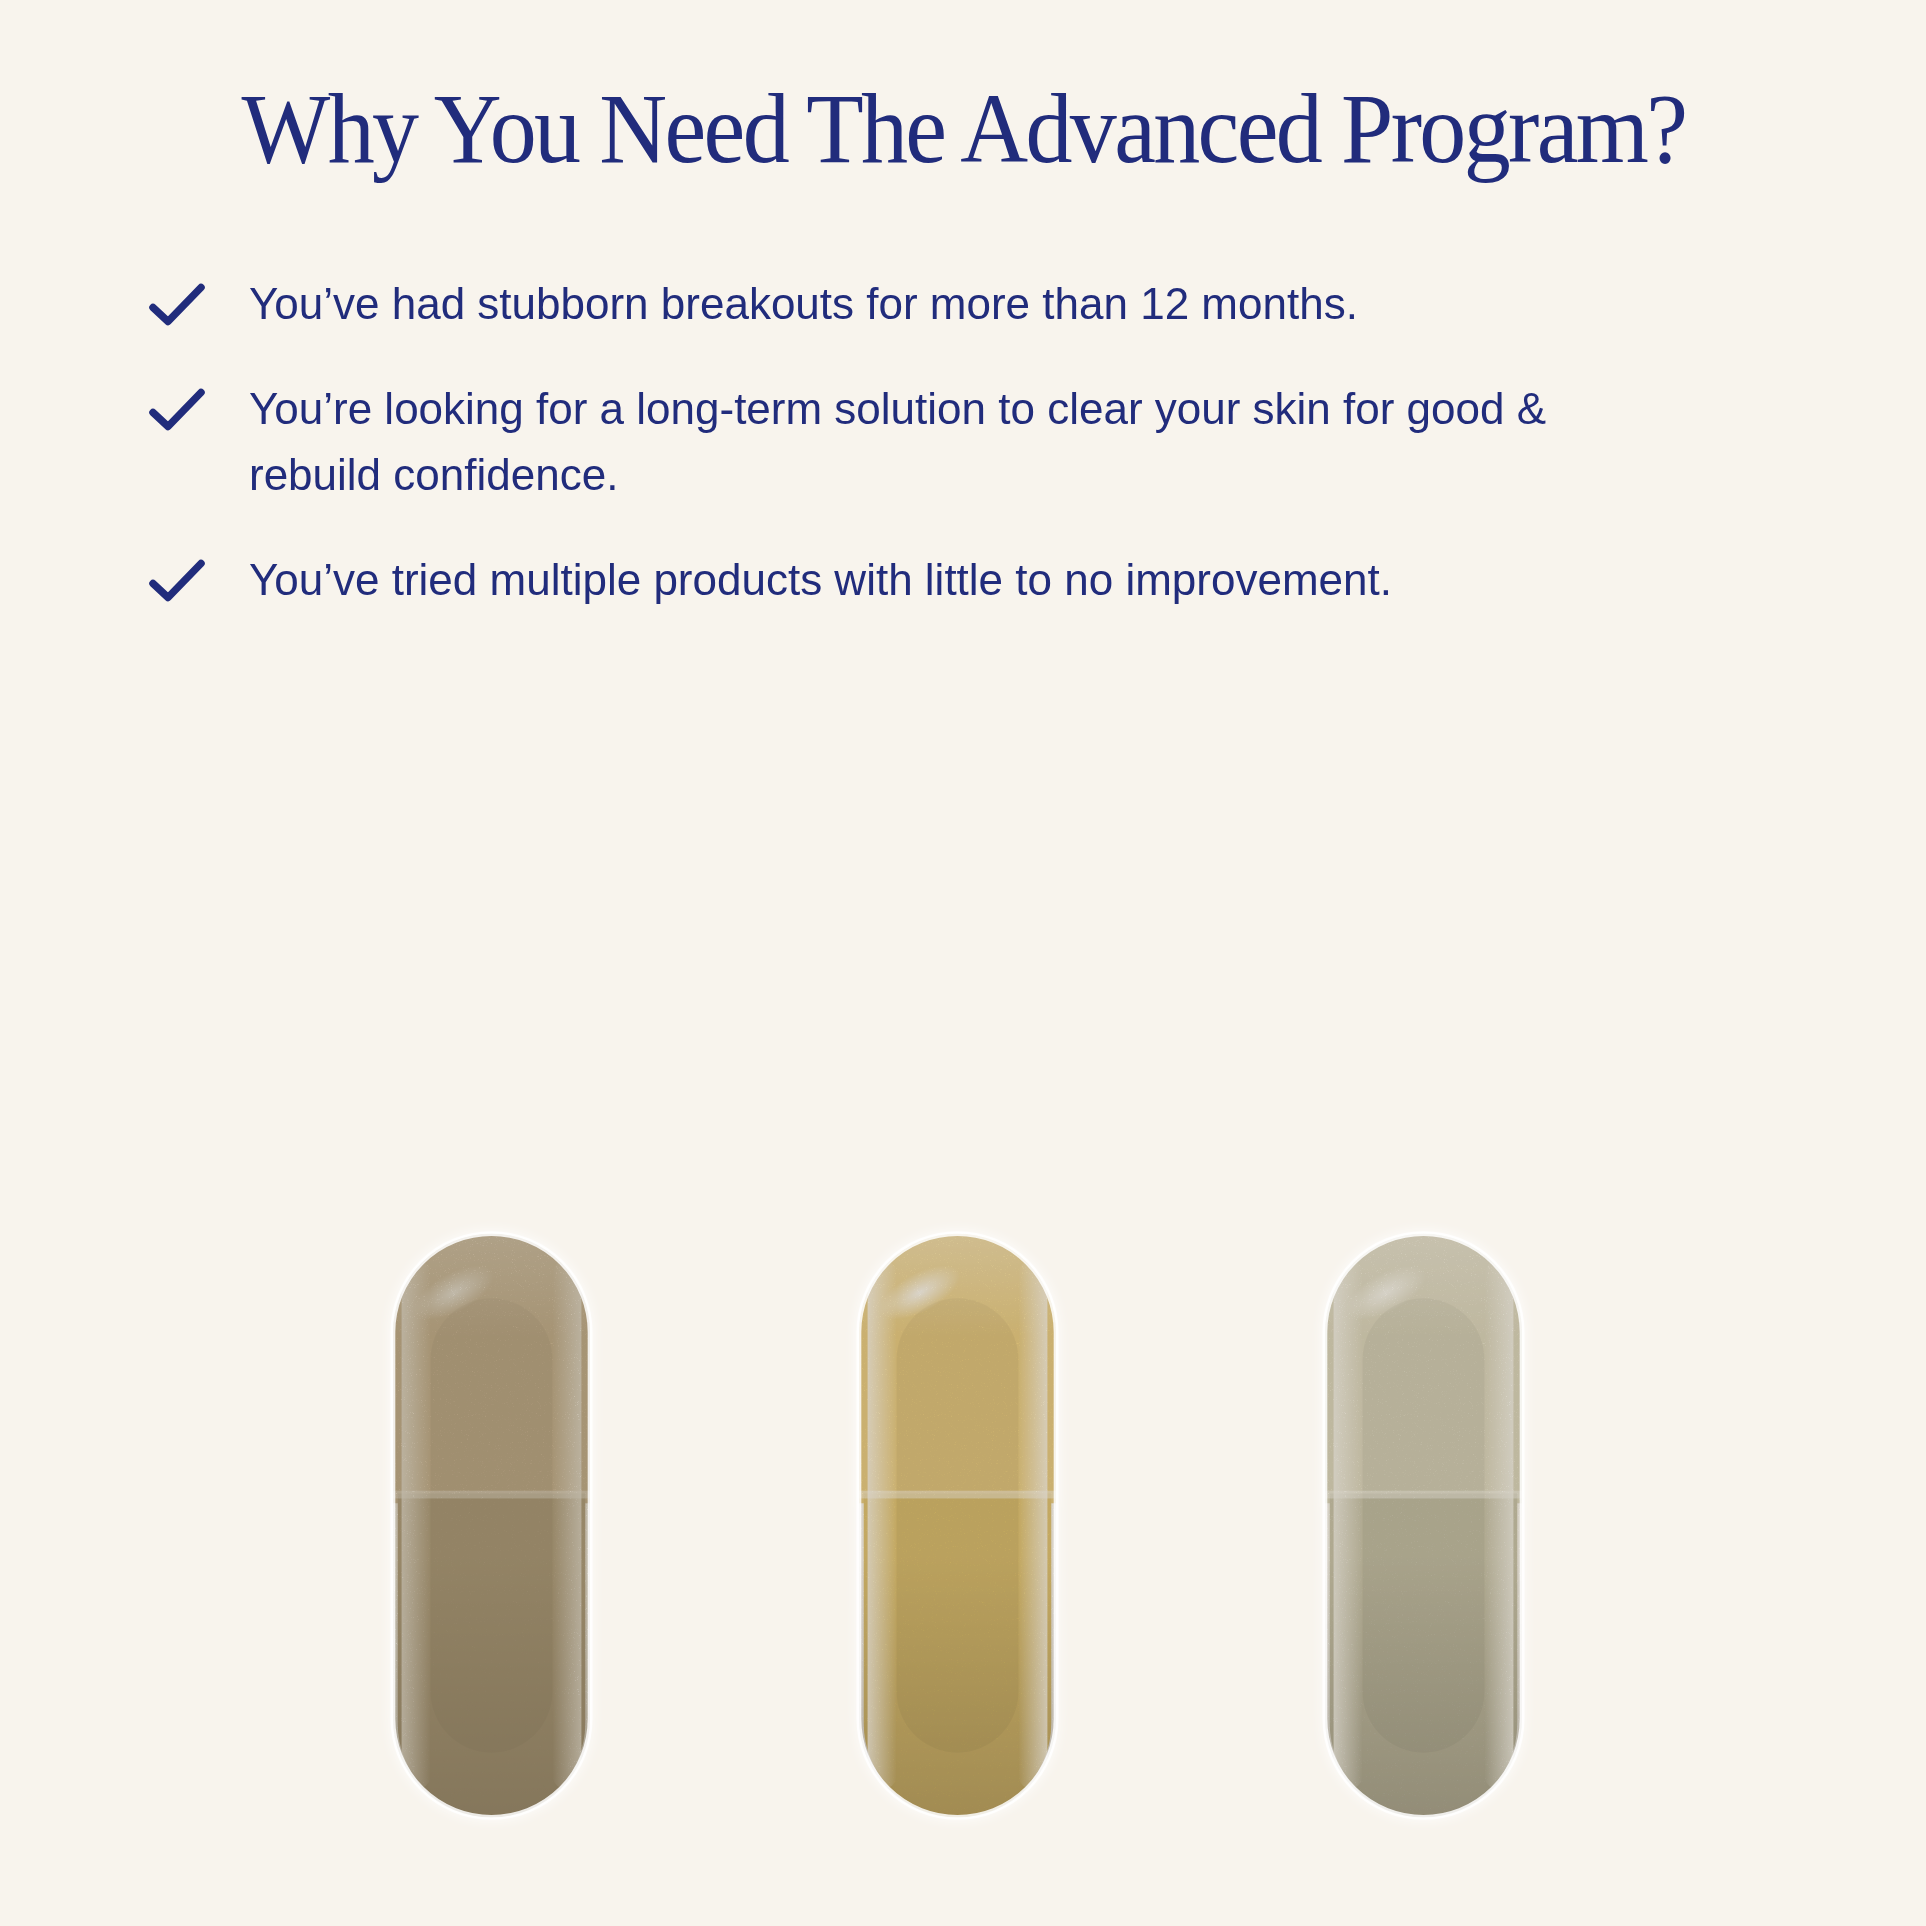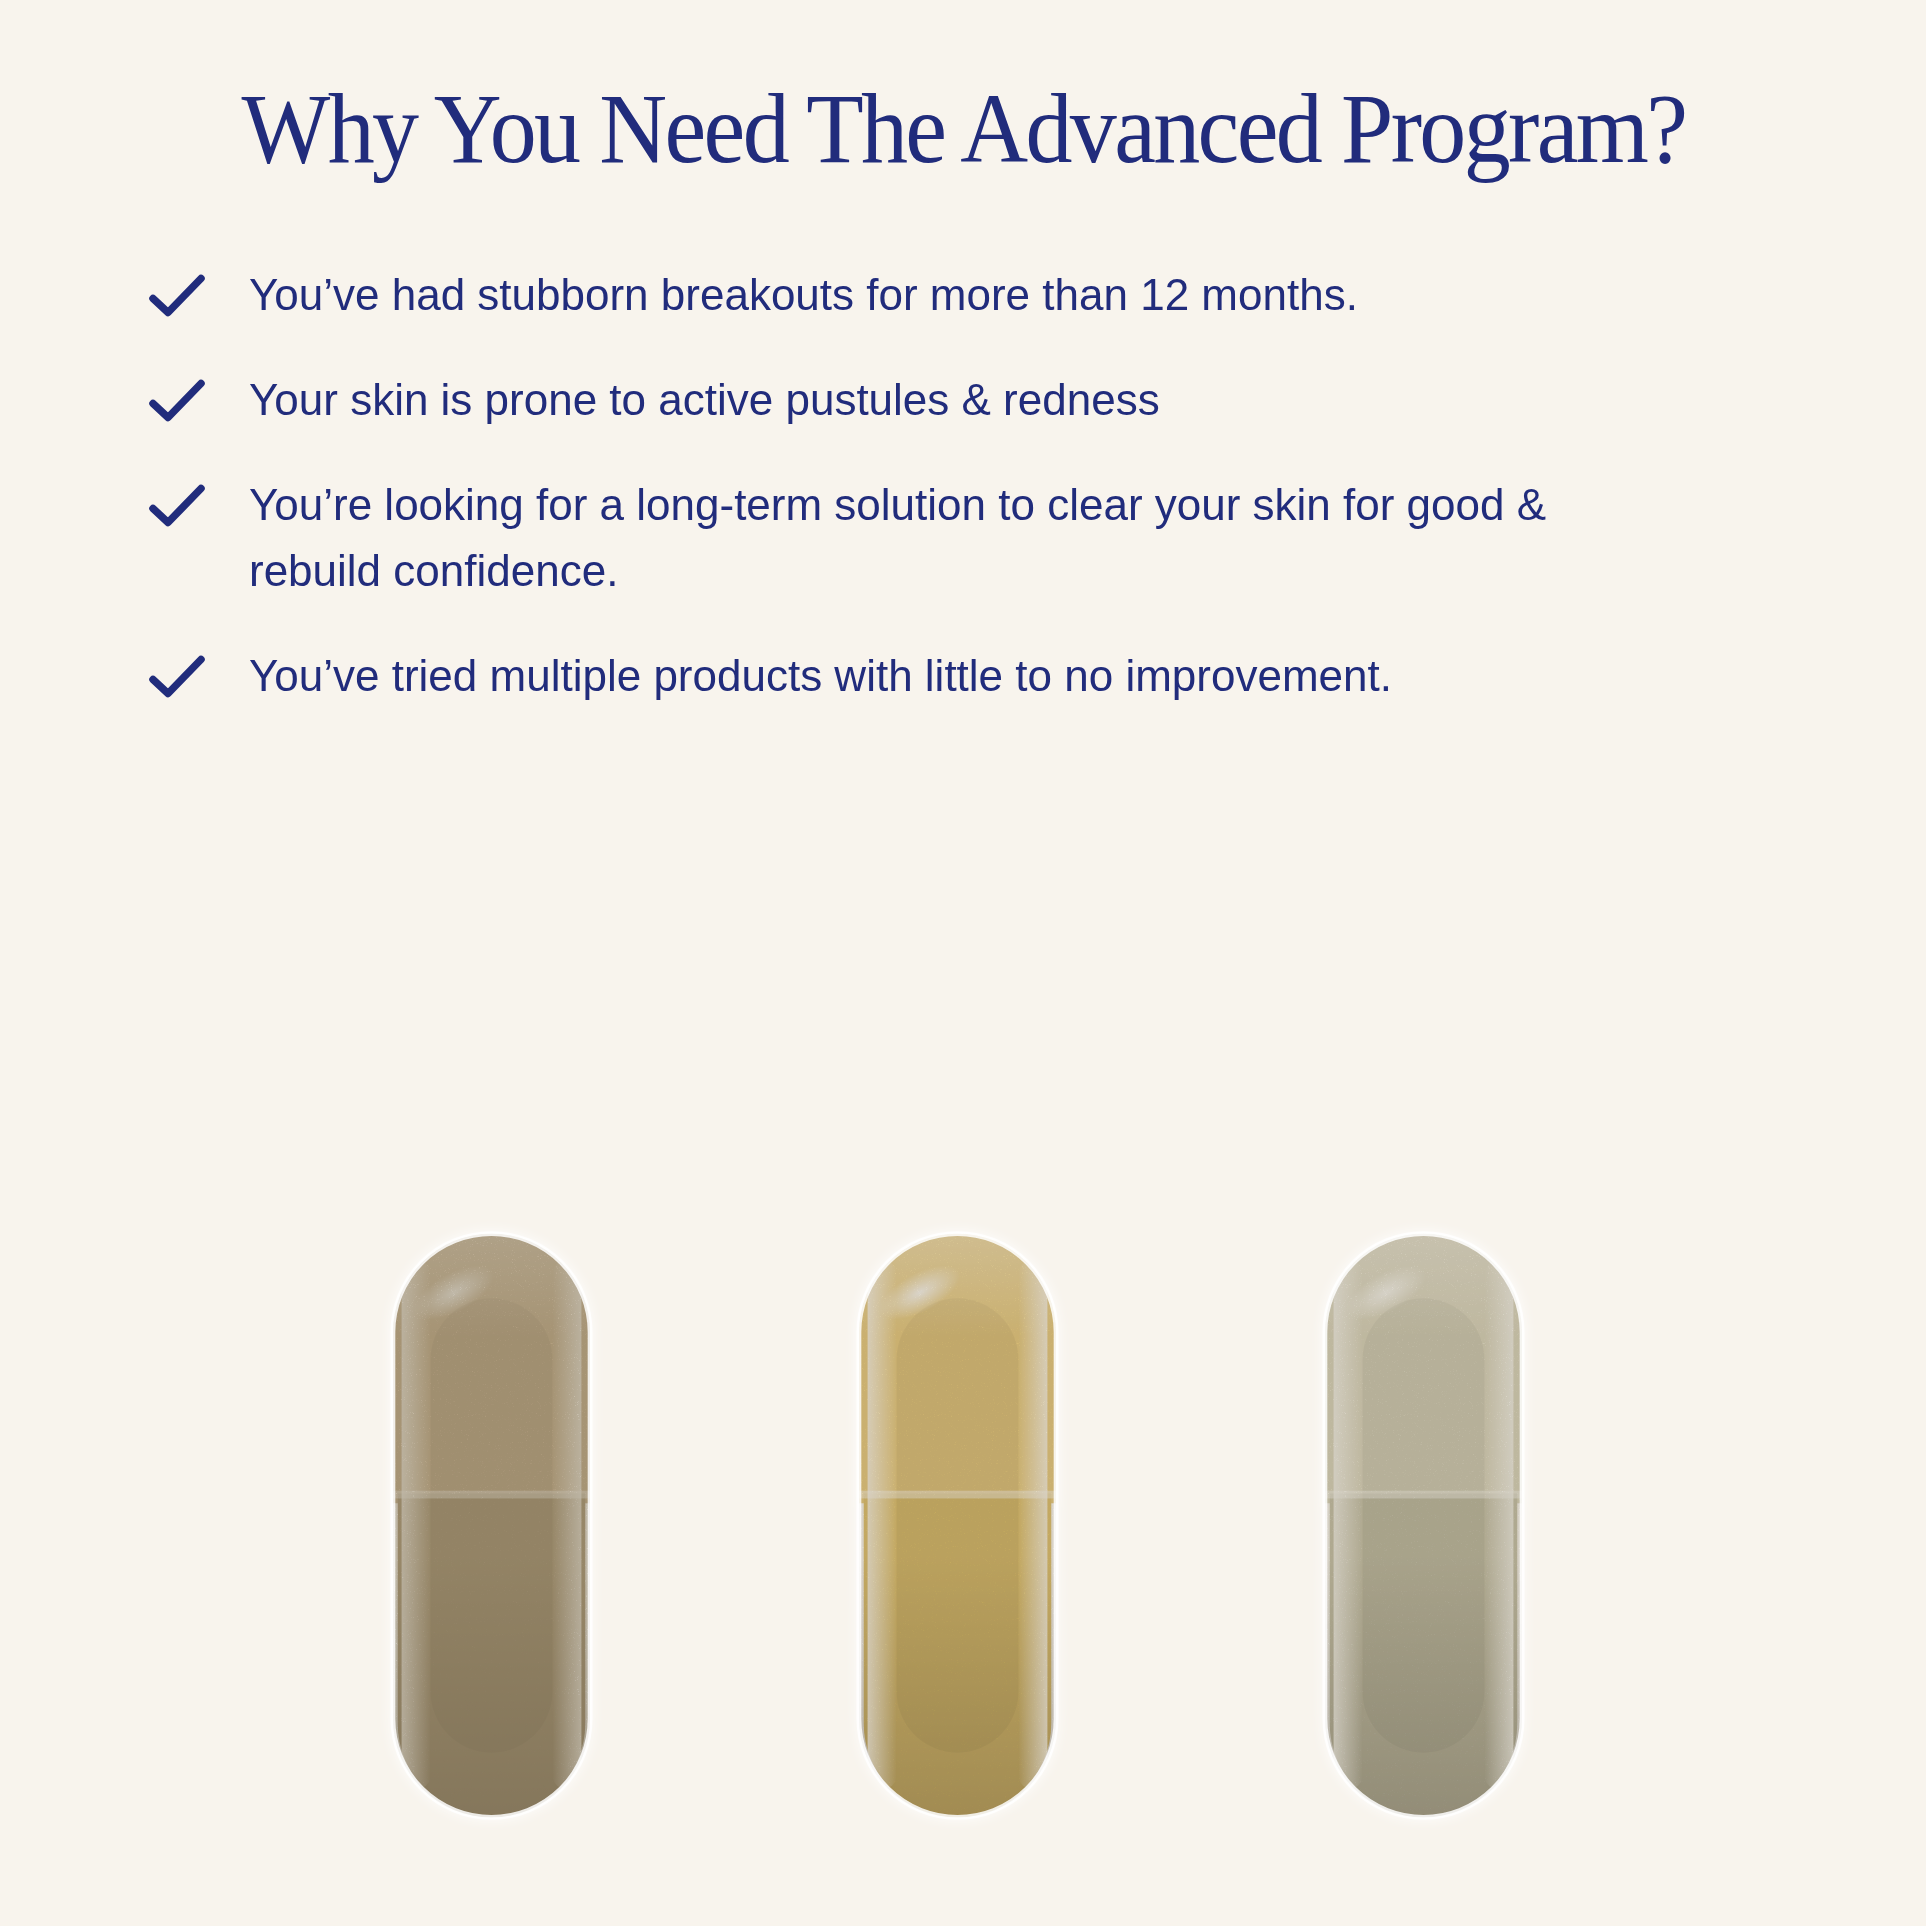--- a/index.html
+++ b/index.html
@@ -19,21 +19,21 @@
     font-family: "Liberation Serif", "DejaVu Serif", serif;
     font-weight: 400;
     font-size: 94px;
     line-height: 1;
     letter-spacing: -0.028em;
     transform: scaleY(1.06);
     transform-origin: top center;
   }
   .checklist {
     position: absolute;
-    top: 262px; left: 149px;
+    top: 271px; left: 149px;
     margin: 0; padding: 0;
     list-style: none;
   }
   .item {
     display: flex;
     align-items: flex-start;
     margin: 0 0 39px 0;
   }
   .check {
     flex: 0 0 100px;
@@ -112,28 +112,20 @@
         </svg>
     </span>
     <span class="txt">You’ve had stubborn breakouts for more than 12 months.</span>
   </li>
   <li class="item">
     <span class="check">
       <svg class="check-svg" viewBox="0 0 56 44">
           <path d="M4 25 L19 39 L52 5"></path>
         </svg>
     </span>
-    <span class="txt">Your skin is prone to active pustules &amp; redness</span>
-  </li>
-  <li class="item">
-    <span class="check">
-      <svg class="check-svg" viewBox="0 0 56 44">
-          <path d="M4 25 L19 39 L52 5"></path>
-        </svg>
-    </span>
     <span class="txt">You’re looking for a long-term solution to clear your skin for good &amp; rebuild confidence.</span>
   </li>
   <li class="item">
     <span class="check">
       <svg class="check-svg" viewBox="0 0 56 44">
           <path d="M4 25 L19 39 L52 5"></path>
         </svg>
     </span>
     <span class="txt">You’ve tried multiple products with little to no improvement.</span>
   </li>

